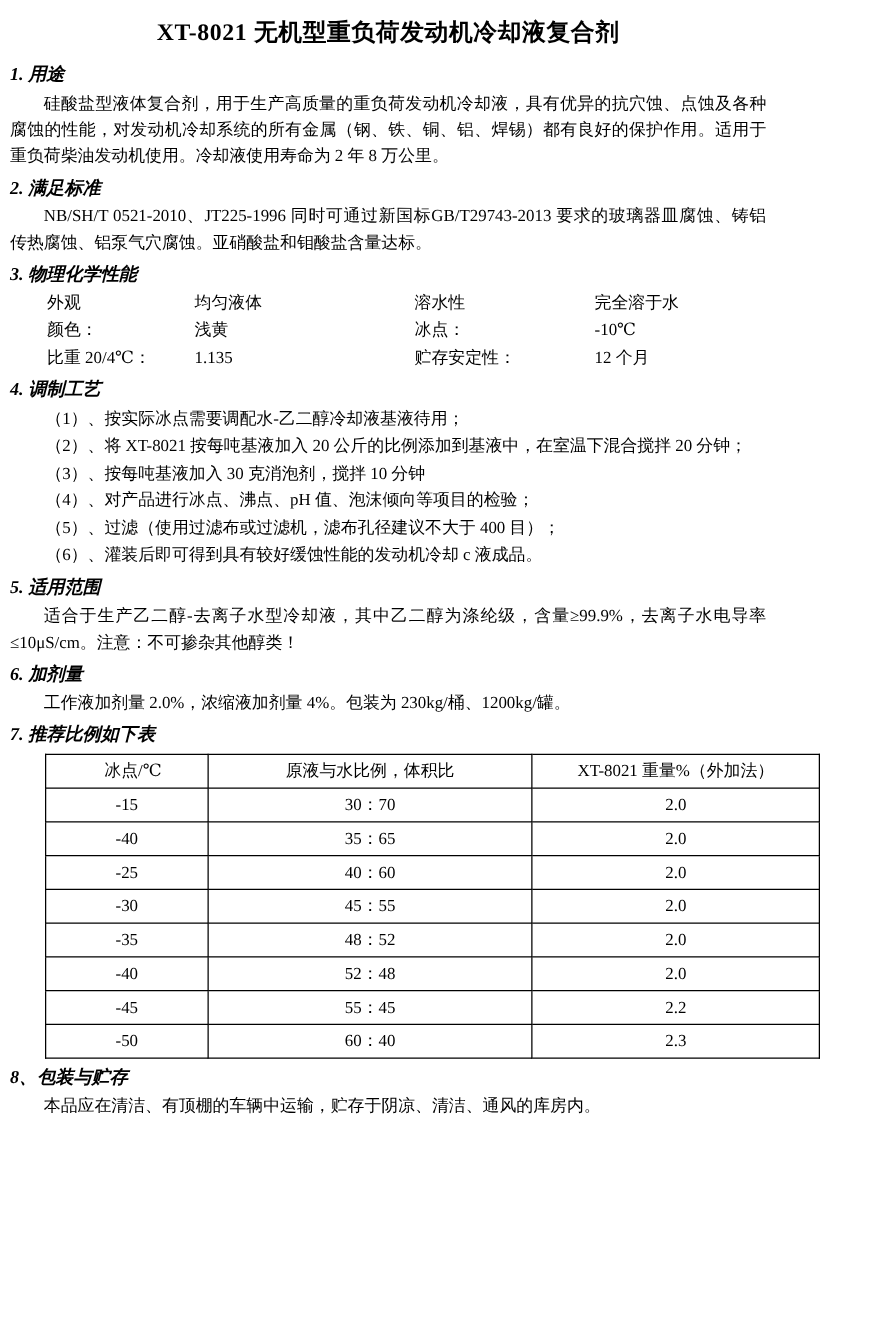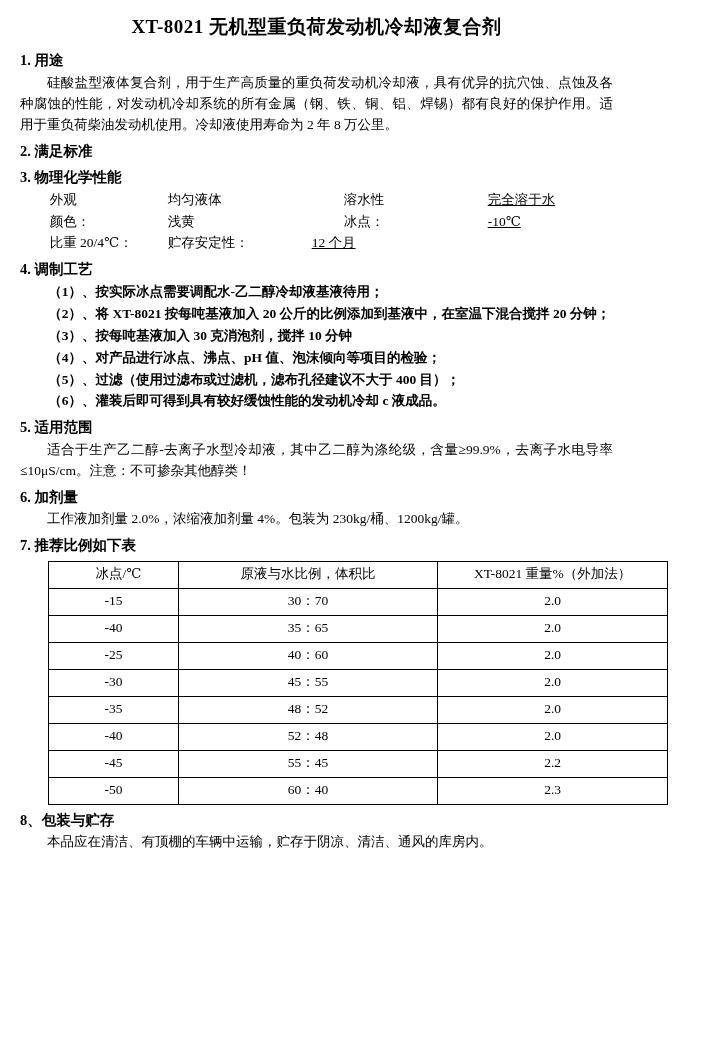--- a/index.html
+++ b/index.html
@@ -11,60 +11,60 @@
     width: 709px;
     min-height: 1063px;
     font-family: "Liberation Serif", "DejaVu Serif", serif;
     color: #000000;
     font-size: 13.5px;
     line-height: 1.55;
   }
   .page {
     width: 627px;
     box-sizing: border-box;
-    padding: 8px 14px 10px 20px;
+    padding: 8px 14px 10px 8px;
   }
   .doc-title {
     text-align: center;
     font-size: 19px;
     font-weight: bold;
     letter-spacing: 0.5px;
     margin: 4px 0 8px 0;
     font-family: "Liberation Serif", "DejaVu Serif", serif;
   }
   .section-heading {
     font-size: 14.5px;
     font-weight: bold;
     margin: 4px 0 1px 0;
+    font-style: italic;
   }
   .para {
     text-indent: 2em;
     margin: 0 0 1px 0;
     text-align: justify;
   }
   .list-item {
     margin: 0 0 1px 0;
     padding-left: 2.1em;
     text-indent: 0;
     text-align: justify;
-    font-weight: bold;
   }
   .props {
     padding-left: 2.2em;
     margin: 1px 0 2px 0;
   }
   .props-row {
     display: flex;
     align-items: baseline;
     margin-bottom: 1px;
   }
   .props-label-a { width: 118px; flex: none; }
   .props-val-a   { width: 176px; flex: none; }
   .props-label-b { width: 144px; flex: none; }
-  .props-val-b   { flex: 1; text-decoration: underline; }
+  .props-val-b   { flex: 1; }
   table.ratio {
     border-collapse: collapse;
     width: 620px;
     margin: 4px 0 4px 28px;
     font-size: 13.5px;
   }
   table.ratio th, table.ratio td {
     border: 1px solid #000000;
     text-align: center;
     padding: 2px 4px;
@@ -83,37 +83,39 @@
 <body>
 
 <div class="page">
 
   <div class="doc-title">XT-8021 无机型重负荷发动机冷却液复合剂</div>
 
   <div class="section-heading">1. 用途</div>
   <p class="para">硅酸盐型液体复合剂，用于生产高质量的重负荷发动机冷却液，具有优异的抗穴蚀、点蚀及各种腐蚀的性能，对发动机冷却系统的所有金属（钢、铁、铜、铝、焊锡）都有良好的保护作用。适用于重负荷柴油发动机使用。冷却液使用寿命为 2 年 8 万公里。</p>
 
   <div class="section-heading">2. 满足标准</div>
+  <p class="para">NB/SH/T 0521-2010、JT225-1996 同时可通过新国标GB/T29743-2013 要求的玻璃器皿腐蚀、铸铝传热腐蚀、铝泵气穴腐蚀。亚硝酸盐和钼酸盐含量达标。</p>
 
   <div class="section-heading">3. 物理化学性能</div>
   <div class="props">
     <div class="props-row">
       <span class="props-label-a">外观</span>
       <span class="props-val-a">均匀液体</span>
       <span class="props-label-b">溶水性</span>
       <span class="props-val-b">完全溶于水</span>
     </div>
     <div class="props-row">
       <span class="props-label-a">颜色：</span>
       <span class="props-val-a">浅黄</span>
       <span class="props-label-b">冰点：</span>
       <span class="props-val-b">-10℃</span>
     </div>
     <div class="props-row">
       <span class="props-label-a">比重 20/4℃：</span>
+      <span class="props-val-a">1.135</span>
       <span class="props-label-b">贮存安定性：</span>
       <span class="props-val-b">12 个月</span>
     </div>
   </div>
 
   <div class="section-heading">4. 调制工艺</div>
   <p class="list-item">（1）、按实际冰点需要调配水-乙二醇冷却液基液待用；</p>
   <p class="list-item">（2）、将 XT-8021 按每吨基液加入 20 公斤的比例添加到基液中，在室温下混合搅拌 20 分钟；</p>
   <p class="list-item">（3）、按每吨基液加入 30 克消泡剂，搅拌 10 分钟</p>
   <p class="list-item">（4）、对产品进行冰点、沸点、pH 值、泡沫倾向等项目的检验；</p>

